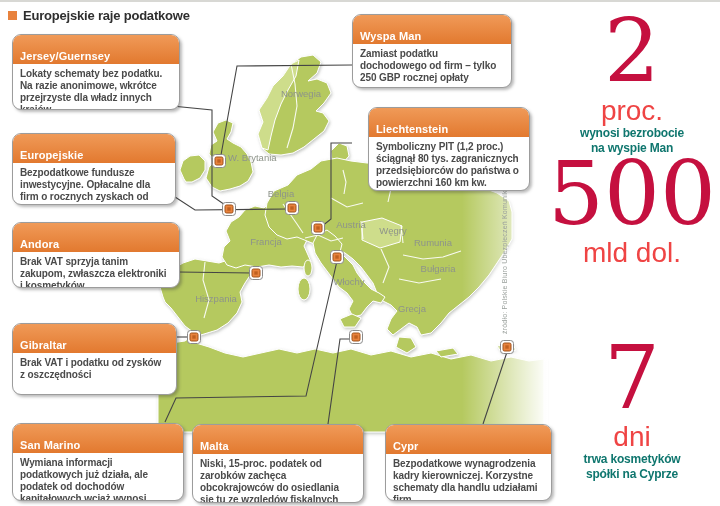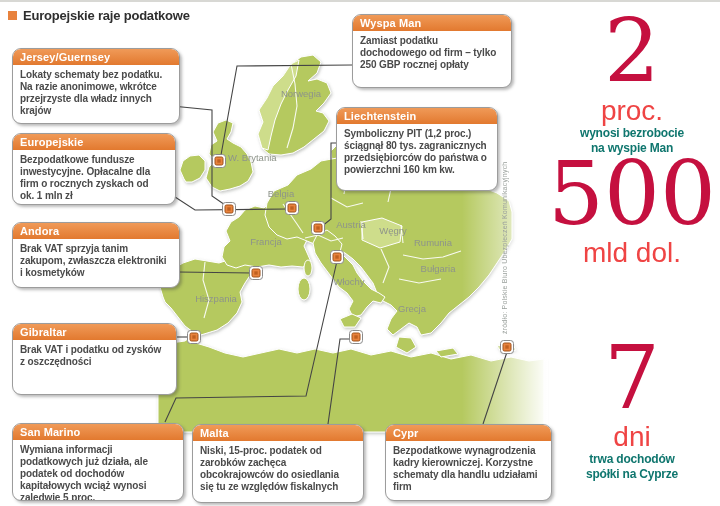--- a/index.html
+++ b/index.html
@@ -13,21 +13,21 @@
   .title-text{font-size:13px;font-weight:bold;color:#2f2f2f;letter-spacing:-0.2px;}
 
   .map-svg{position:absolute;left:0;top:0;z-index:1;}
 
   .callout{
     position:absolute;z-index:3;background:#fff;border:1px solid #9c9c9c;border-radius:9px;
     box-shadow:2px 2px 3px rgba(60,60,60,.35);overflow:hidden;
   }
   .callout-header{
     background:linear-gradient(#f09a58,#e2792f);color:#fff;font-size:11px;font-weight:bold;
-    line-height:16px;padding:0 7px 0 7px;border-radius:7px 7px 0 0;letter-spacing:.1px;
+    line-height:16px;padding:13px 7px 0 7px;border-radius:7px 7px 0 0;letter-spacing:.1px;
   }
   .callout-body{
     padding:4px 10px 5px 7px;font-size:10px;font-weight:bold;color:#4a4a4a;line-height:1.2;
     letter-spacing:-0.1px;
   }
 
   .stats{position:absolute;left:548px;top:0;width:168px;height:506px;z-index:2;}
   .stat{position:absolute;left:0;width:168px;text-align:center;}
   .stat-value{
     font-family:"DejaVu Serif",serif;font-size:88px;line-height:.92;color:#c5103f;
@@ -174,21 +174,21 @@
         <rect x="-1.7" y="-1.7" width="3.4" height="3.4" fill="#c06020"></rect>
       </g>
     </g>
   </svg>
 
   <div class="title-bar">
     <span class="title-bullet"></span>
     <span class="title-text">Europejskie raje podatkowe</span>
   </div>
 
-  <div class="callout" style="left:12px;top:48px;width:166px;height:74px">
+  <div class="callout" style="left:12px;top:34px;width:166px;height:74px">
     <div class="callout-header">Jersey/Guernsey</div>
     <div class="callout-body">Lokaty schematy bez podatku. Na razie anonimowe, wkrótce przejrzyste dla władz innych krajów</div>
   </div>
 
   <div class="callout" style="left:12px;top:133px;width:162px;height:70px">
     <div class="callout-header">Europejskie</div>
     <div class="callout-body">Bezpodatkowe fundusze inwestycyjne. Opłacalne dla firm o rocznych zyskach od ok. 1 mln zł</div>
   </div>
 
   <div class="callout" style="left:12px;top:323px;width:163px;height:70px">
@@ -204,21 +204,21 @@
   <div class="callout" style="left:12px;top:423px;width:170px;height:76px">
     <div class="callout-header">San Marino</div>
     <div class="callout-body">Wymiana informacji podatkowych już działa, ale podatek od dochodów kapitałowych wciąż wynosi zaledwie 5 proc.</div>
   </div>
 
   <div class="callout" style="left:352px;top:14px;width:158px;height:72px">
     <div class="callout-header">Wyspa Man</div>
     <div class="callout-body">Zamiast podatku dochodowego od firm – tylko 250 GBP rocznej opłaty</div>
   </div>
 
-  <div class="callout" style="left:336px;top:107px;width:160px;height:82px">
+  <div class="callout" style="left:368px;top:107px;width:160px;height:82px">
     <div class="callout-header">Liechtenstein</div>
     <div class="callout-body">Symboliczny PIT (1,2 proc.) ściągnął 80 tys. zagranicznych przedsiębiorców do państwa o powierzchni 160 km kw.</div>
   </div>
 
   <div class="callout" style="left:192px;top:424px;width:170px;height:77px">
     <div class="callout-header">Malta</div>
     <div class="callout-body">Niski, 15-proc. podatek od zarobków zachęca obcokrajowców do osiedlania się tu ze względów fiskalnych</div>
   </div>
 
   <div class="callout" style="left:385px;top:424px;width:165px;height:75px">
@@ -233,19 +233,19 @@
       <div class="stat-caption">wynosi bezrobocie
 na wyspie Man</div>
     </div>
     <div class="stat" style="top:154px">
       <div class="stat-value">500</div>
       <div class="stat-unit">mld dol.</div>
     </div>
     <div class="stat" style="top:338px">
       <div class="stat-value">7</div>
       <div class="stat-unit">dni</div>
-      <div class="stat-caption">trwa dochodów
+      <div class="stat-caption">trwa kosmetyków
 spółki na Cyprze</div>
     </div>
   </div>
 
   <div class="source-note">źródło: Polskie Biuro Ubezpieczeń Komunikacyjnych</div>
 </div>
 
 </body></html>

